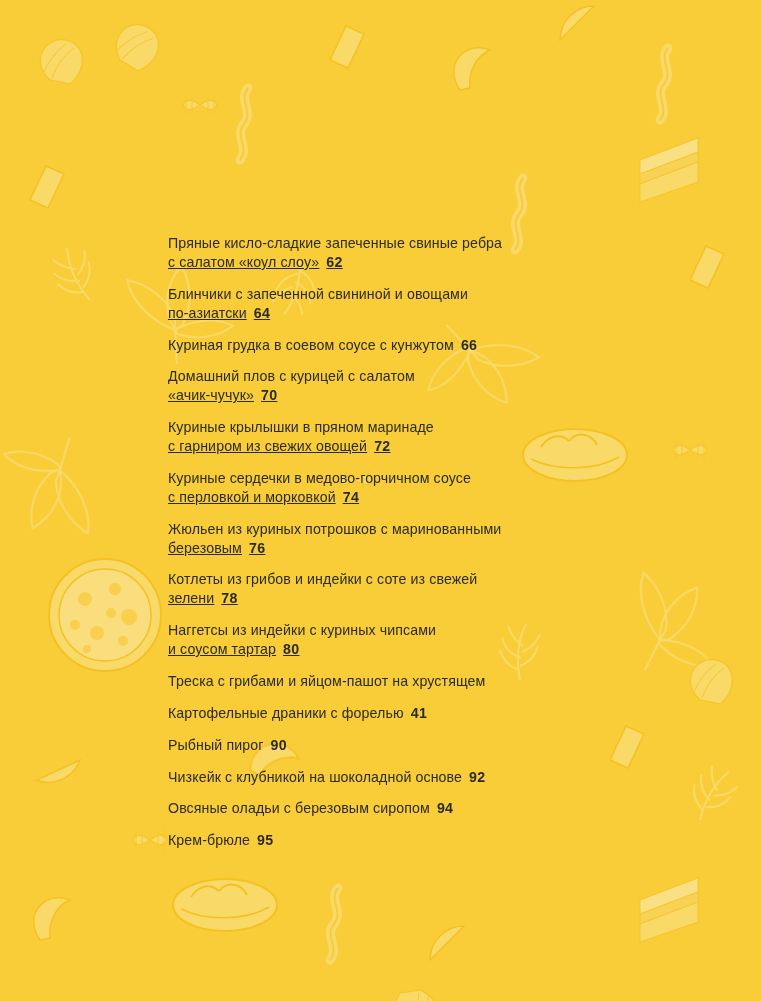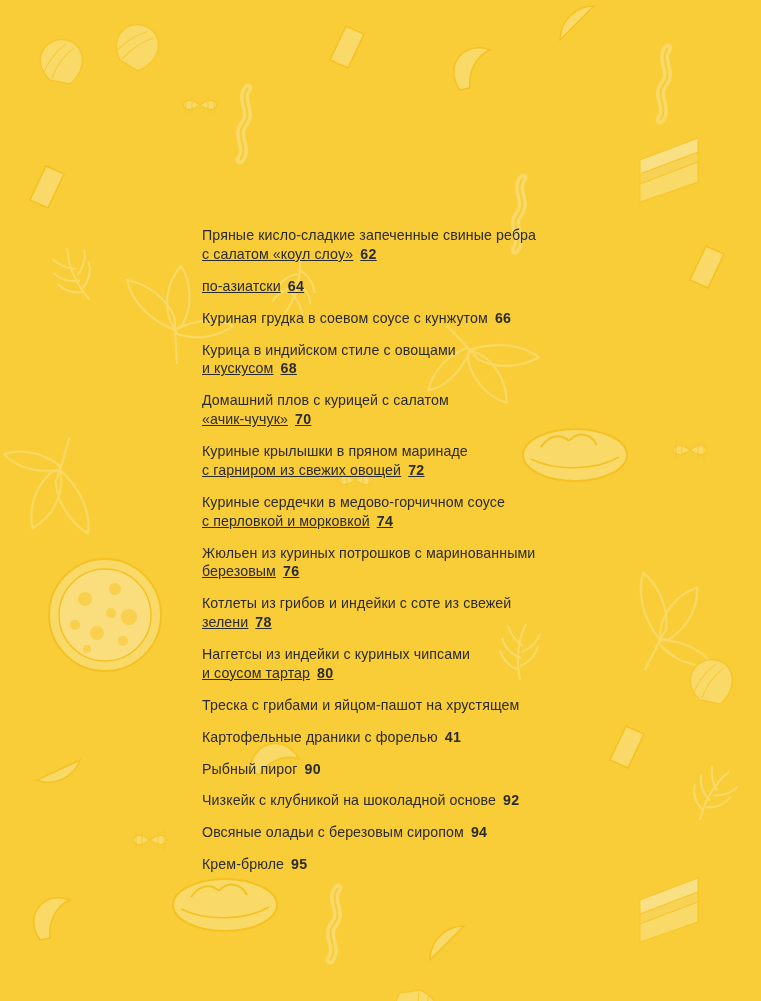--- a/index.html
+++ b/index.html
@@ -23,23 +23,22 @@
   #bg-pattern {
     position: absolute;
     top: 0; left: 0;
     width: 761px;
     height: 1001px;
     pointer-events: none;
   }
   #toc {
     position: absolute;
     left: 168px;
-    top: 226px;
+    top: 234px;
     width: 430px;
-    margin-left: 34px;
   }
   .toc-entry {
     margin-bottom: 13px;
     color: #2b2b2b;
     font-size: 14.2px;
     line-height: 1.33;
     letter-spacing: 0.1px;
   }
   .toc-entry .title {
     font-weight: 400;
@@ -160,31 +159,28 @@
   </svg>
 
   <div id="toc">
 
     <div class="toc-entry">
       <span class="title">Пряные кисло-сладкие запеченные свиные ребра</span>
       <span class="line2"><span class="title">с салатом «коул слоу»</span><span class="page-num">62</span></span>
     </div>
 
     <div class="toc-entry">
+      <span class="title">Блинчики с запеченной свининой и овощами</span>
       <span class="line2"><span class="title">по-азиатски</span><span class="page-num">64</span></span>
     </div>
 
     <div class="toc-entry">
       <span class="title">Куриная грудка в соевом соусе с кунжутом</span><span class="page-num">66</span>
     </div>
 
-    <div class="toc-entry">
-      <span class="title">Курица в индийском стиле с овощами</span>
-      <span class="line2"><span class="title">и кускусом</span><span class="page-num">68</span></span>
-    </div>
 
     <div class="toc-entry">
       <span class="title">Домашний плов с курицей с салатом</span>
       <span class="line2"><span class="title">«ачик-чучук»</span><span class="page-num">70</span></span>
     </div>
 
     <div class="toc-entry">
       <span class="title">Куриные крылышки в пряном маринаде</span>
       <span class="line2"><span class="title">с гарниром из свежих овощей</span><span class="page-num">72</span></span>
     </div>

